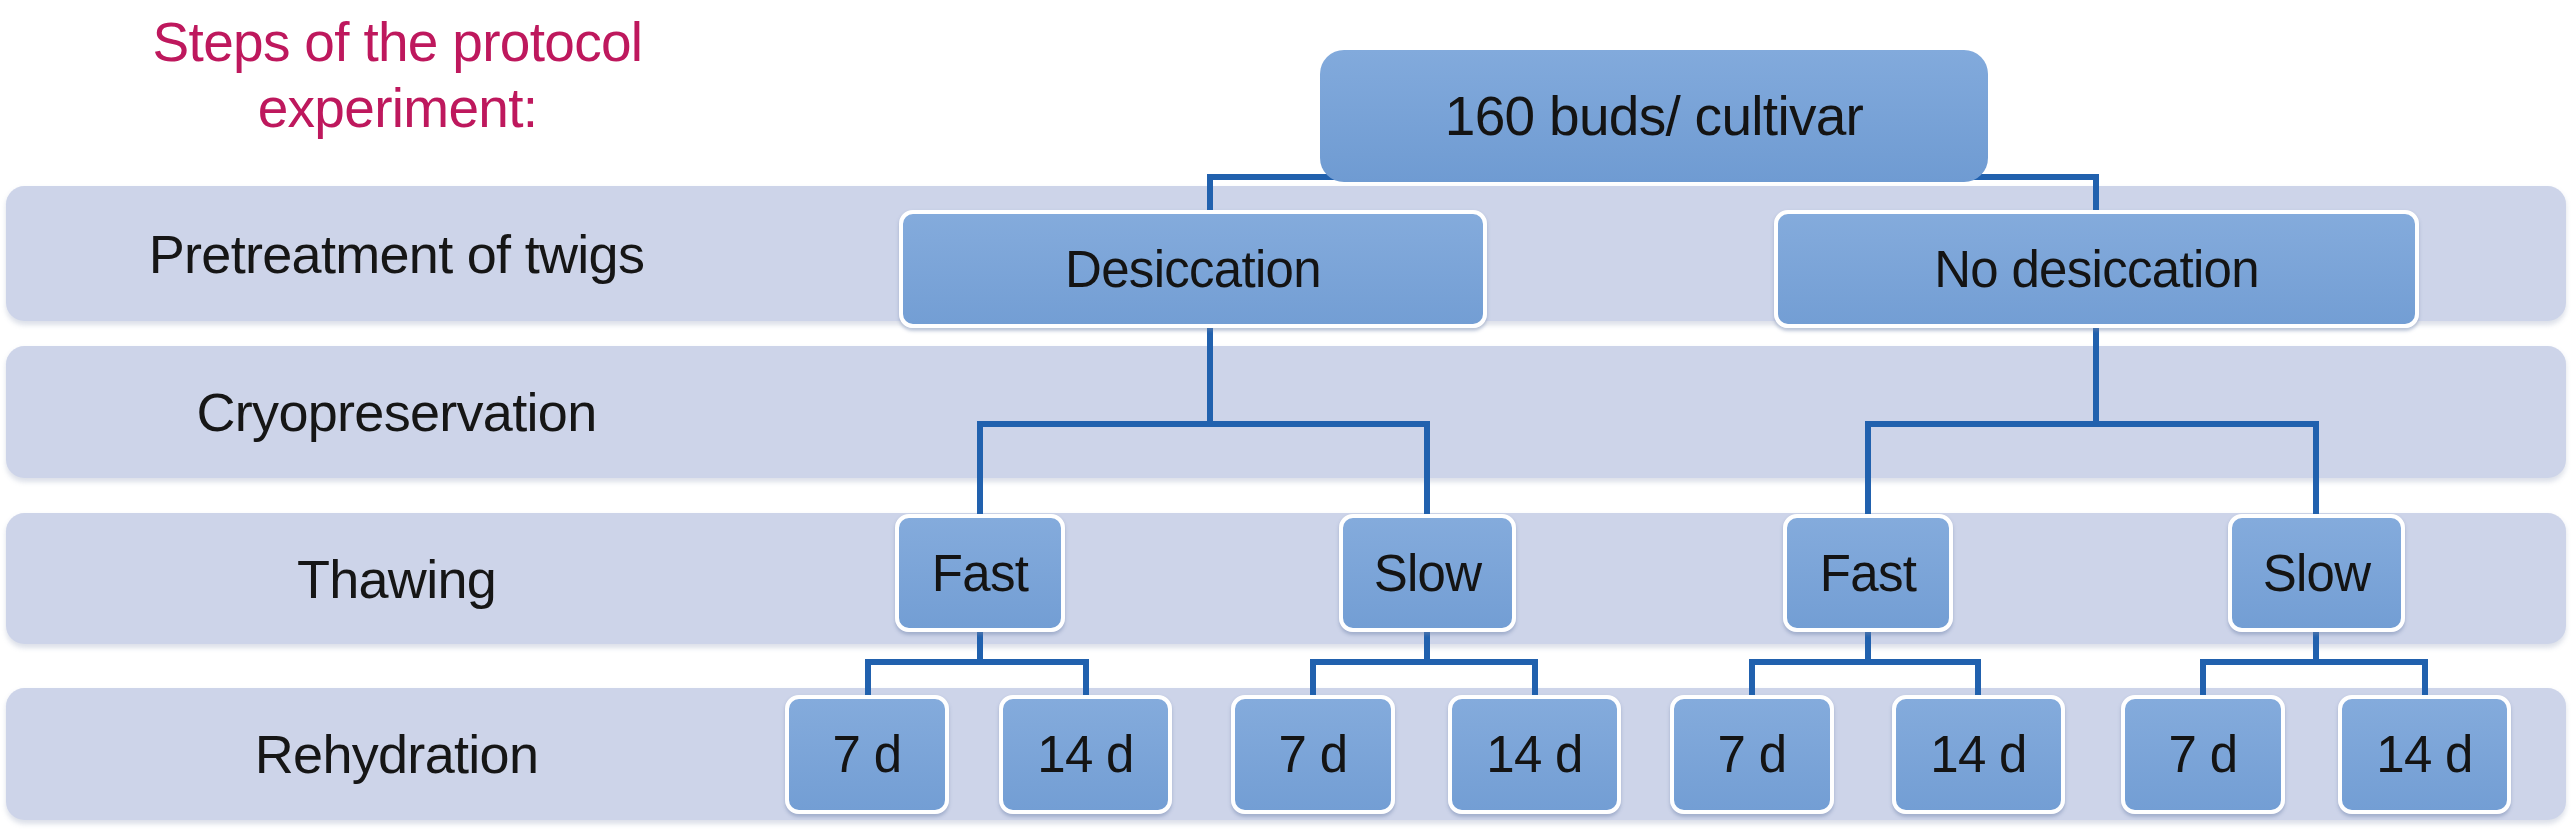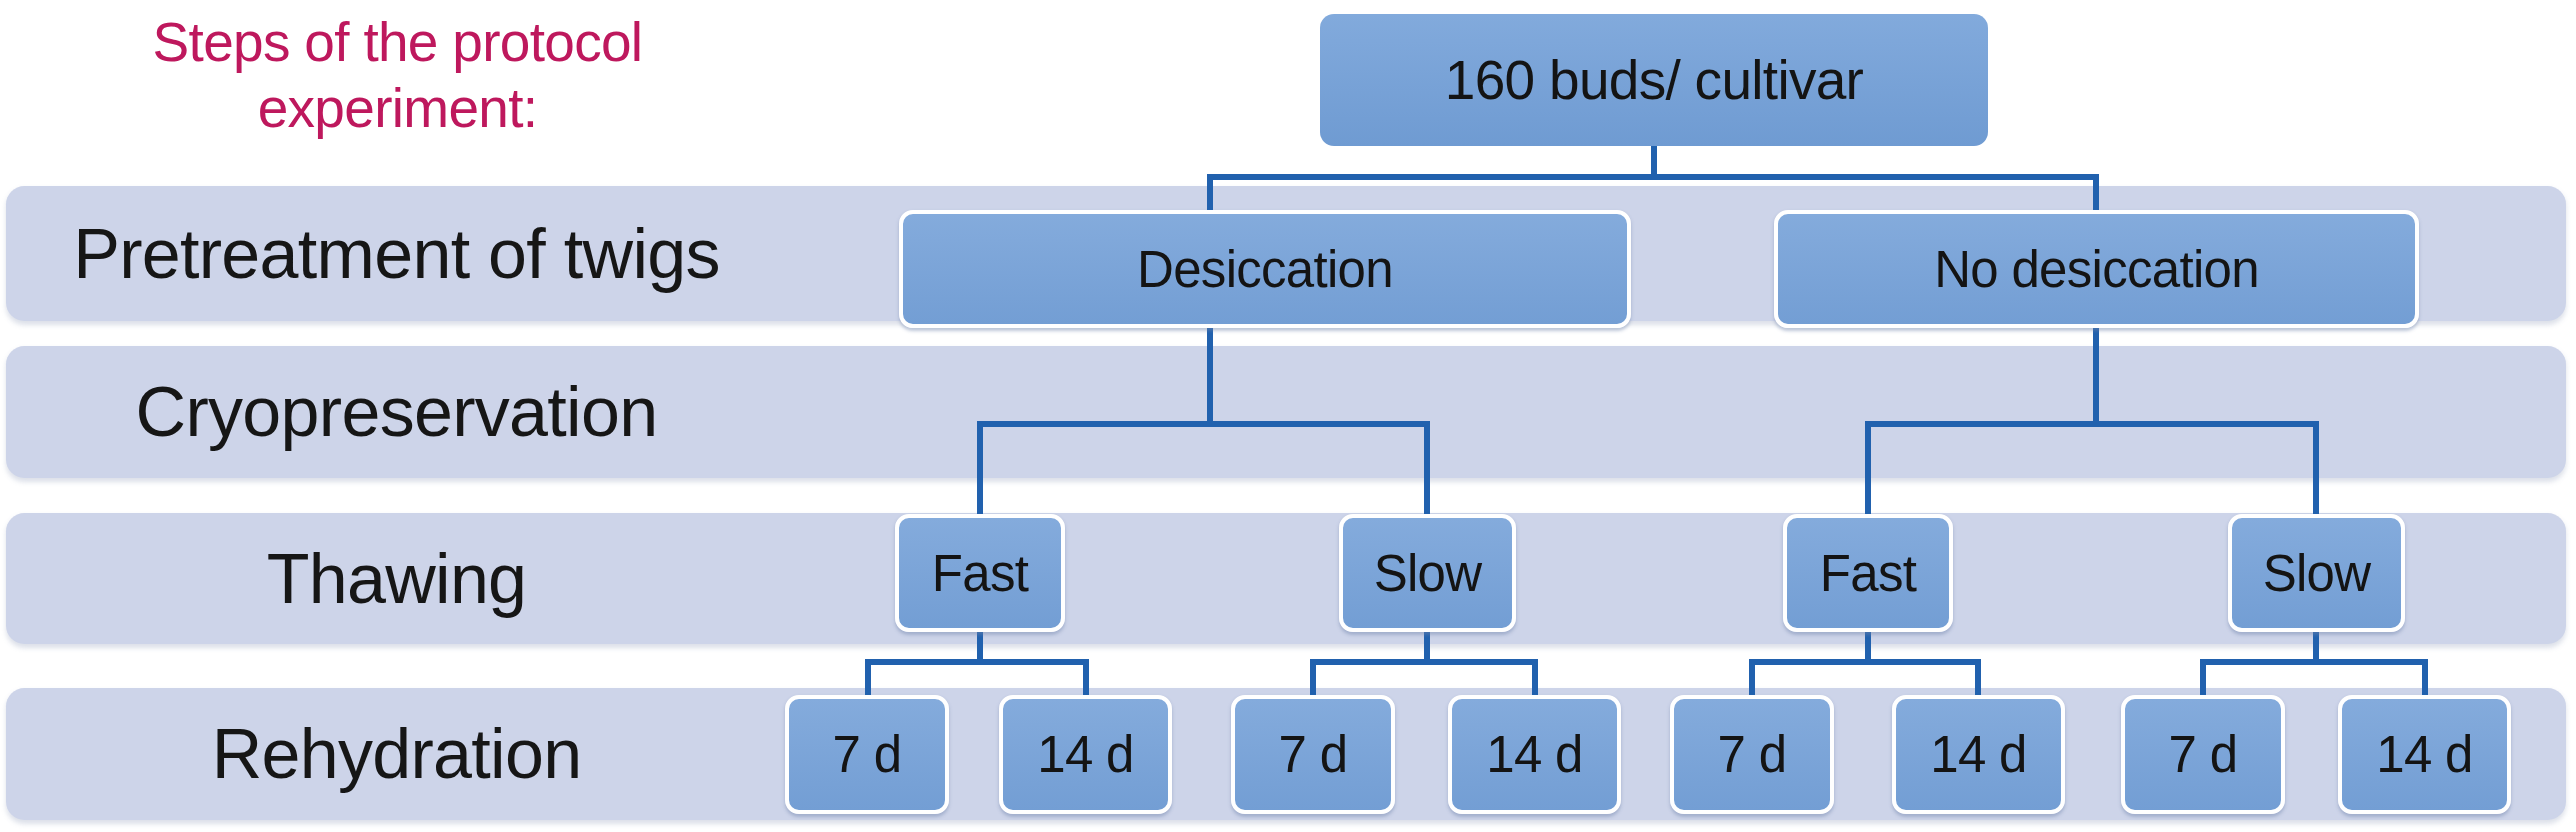--- a/index.html
+++ b/index.html
@@ -22,21 +22,21 @@
     box-shadow: 0 3.5px 5px rgba(130,142,175,0.28);
     z-index: 1;
   }
   .band-label {
     position: absolute;
     left: 14px;
     width: 765px;
     display: flex;
     align-items: center;
     justify-content: center;
-    font-size: 70px;
+    font-size: 54px;
     letter-spacing: -0.7px;
     z-index: 2;
     color: #161616;
   }
   
   .node {
     position: absolute;
     box-sizing: border-box;
     background: linear-gradient(#84abdc, #739ed4);
     border: 4.2px solid #ffffff;
@@ -45,24 +45,25 @@
     align-items: center;
     justify-content: center;
     font-size: 51px;
     letter-spacing: -0.7px;
     color: #141414;
     z-index: 3;
     box-shadow: 0 2.1px 3.5px rgba(110,130,170,0.45);
   }
   .node.root {
     border: none;
-    border-radius: 14px;
+    border-radius: 24px;
     font-size: 55px;
     box-shadow: none;
     background: linear-gradient(#82aadc, #6f9bd2);
+    margin-top: 36px;
   }
   
   .line {
     position: absolute;
     background: #2161ae;
     z-index: 2;
   }
   .line.h { height: 5.7px; }
   .line.v { width: 5.7px; }
   .header {
@@ -128,21 +129,21 @@
   <div class="line v" style="left:1749px; top:659px; height:42px;"></div>
   <div class="line v" style="left:1975px; top:659px; height:42px;"></div>
 
   <div class="line v" style="left:2313px; top:629px; height:36px;"></div>
   <div class="line h" style="left:2200px; top:659px; width:227px;"></div>
   <div class="line v" style="left:2200px; top:659px; height:42px;"></div>
   <div class="line v" style="left:2422px; top:659px; height:42px;"></div>
 
   <div class="node root" style="left:1320px; top:14px; width:668px; height:132px;">160 buds/ cultivar</div>
 
-  <div class="node" style="left:899px; top:210px; width:732px; height:118px;">Desiccation</div>
+  <div class="node" style="left:899px; top:210px; width:588px; height:118px;">Desiccation</div>
   <div class="node" style="left:1774px; top:210px; width:645px; height:118px;">No desiccation</div>
 
   <div class="node" style="left:895px; top:514px; width:170px; height:118px;">Fast</div>
   <div class="node" style="left:1339px; top:514px; width:177px; height:118px;">Slow</div>
   <div class="node" style="left:1783px; top:514px; width:170px; height:118px;">Fast</div>
   <div class="node" style="left:2228px; top:514px; width:177px; height:118px;">Slow</div>
 
   <div class="node" style="left:785px; top:695px; width:164px; height:119px;">7 d</div>
   <div class="node" style="left:999px; top:695px; width:173px; height:119px;">14 d</div>
   <div class="node" style="left:1231px; top:695px; width:164px; height:119px;">7 d</div>

